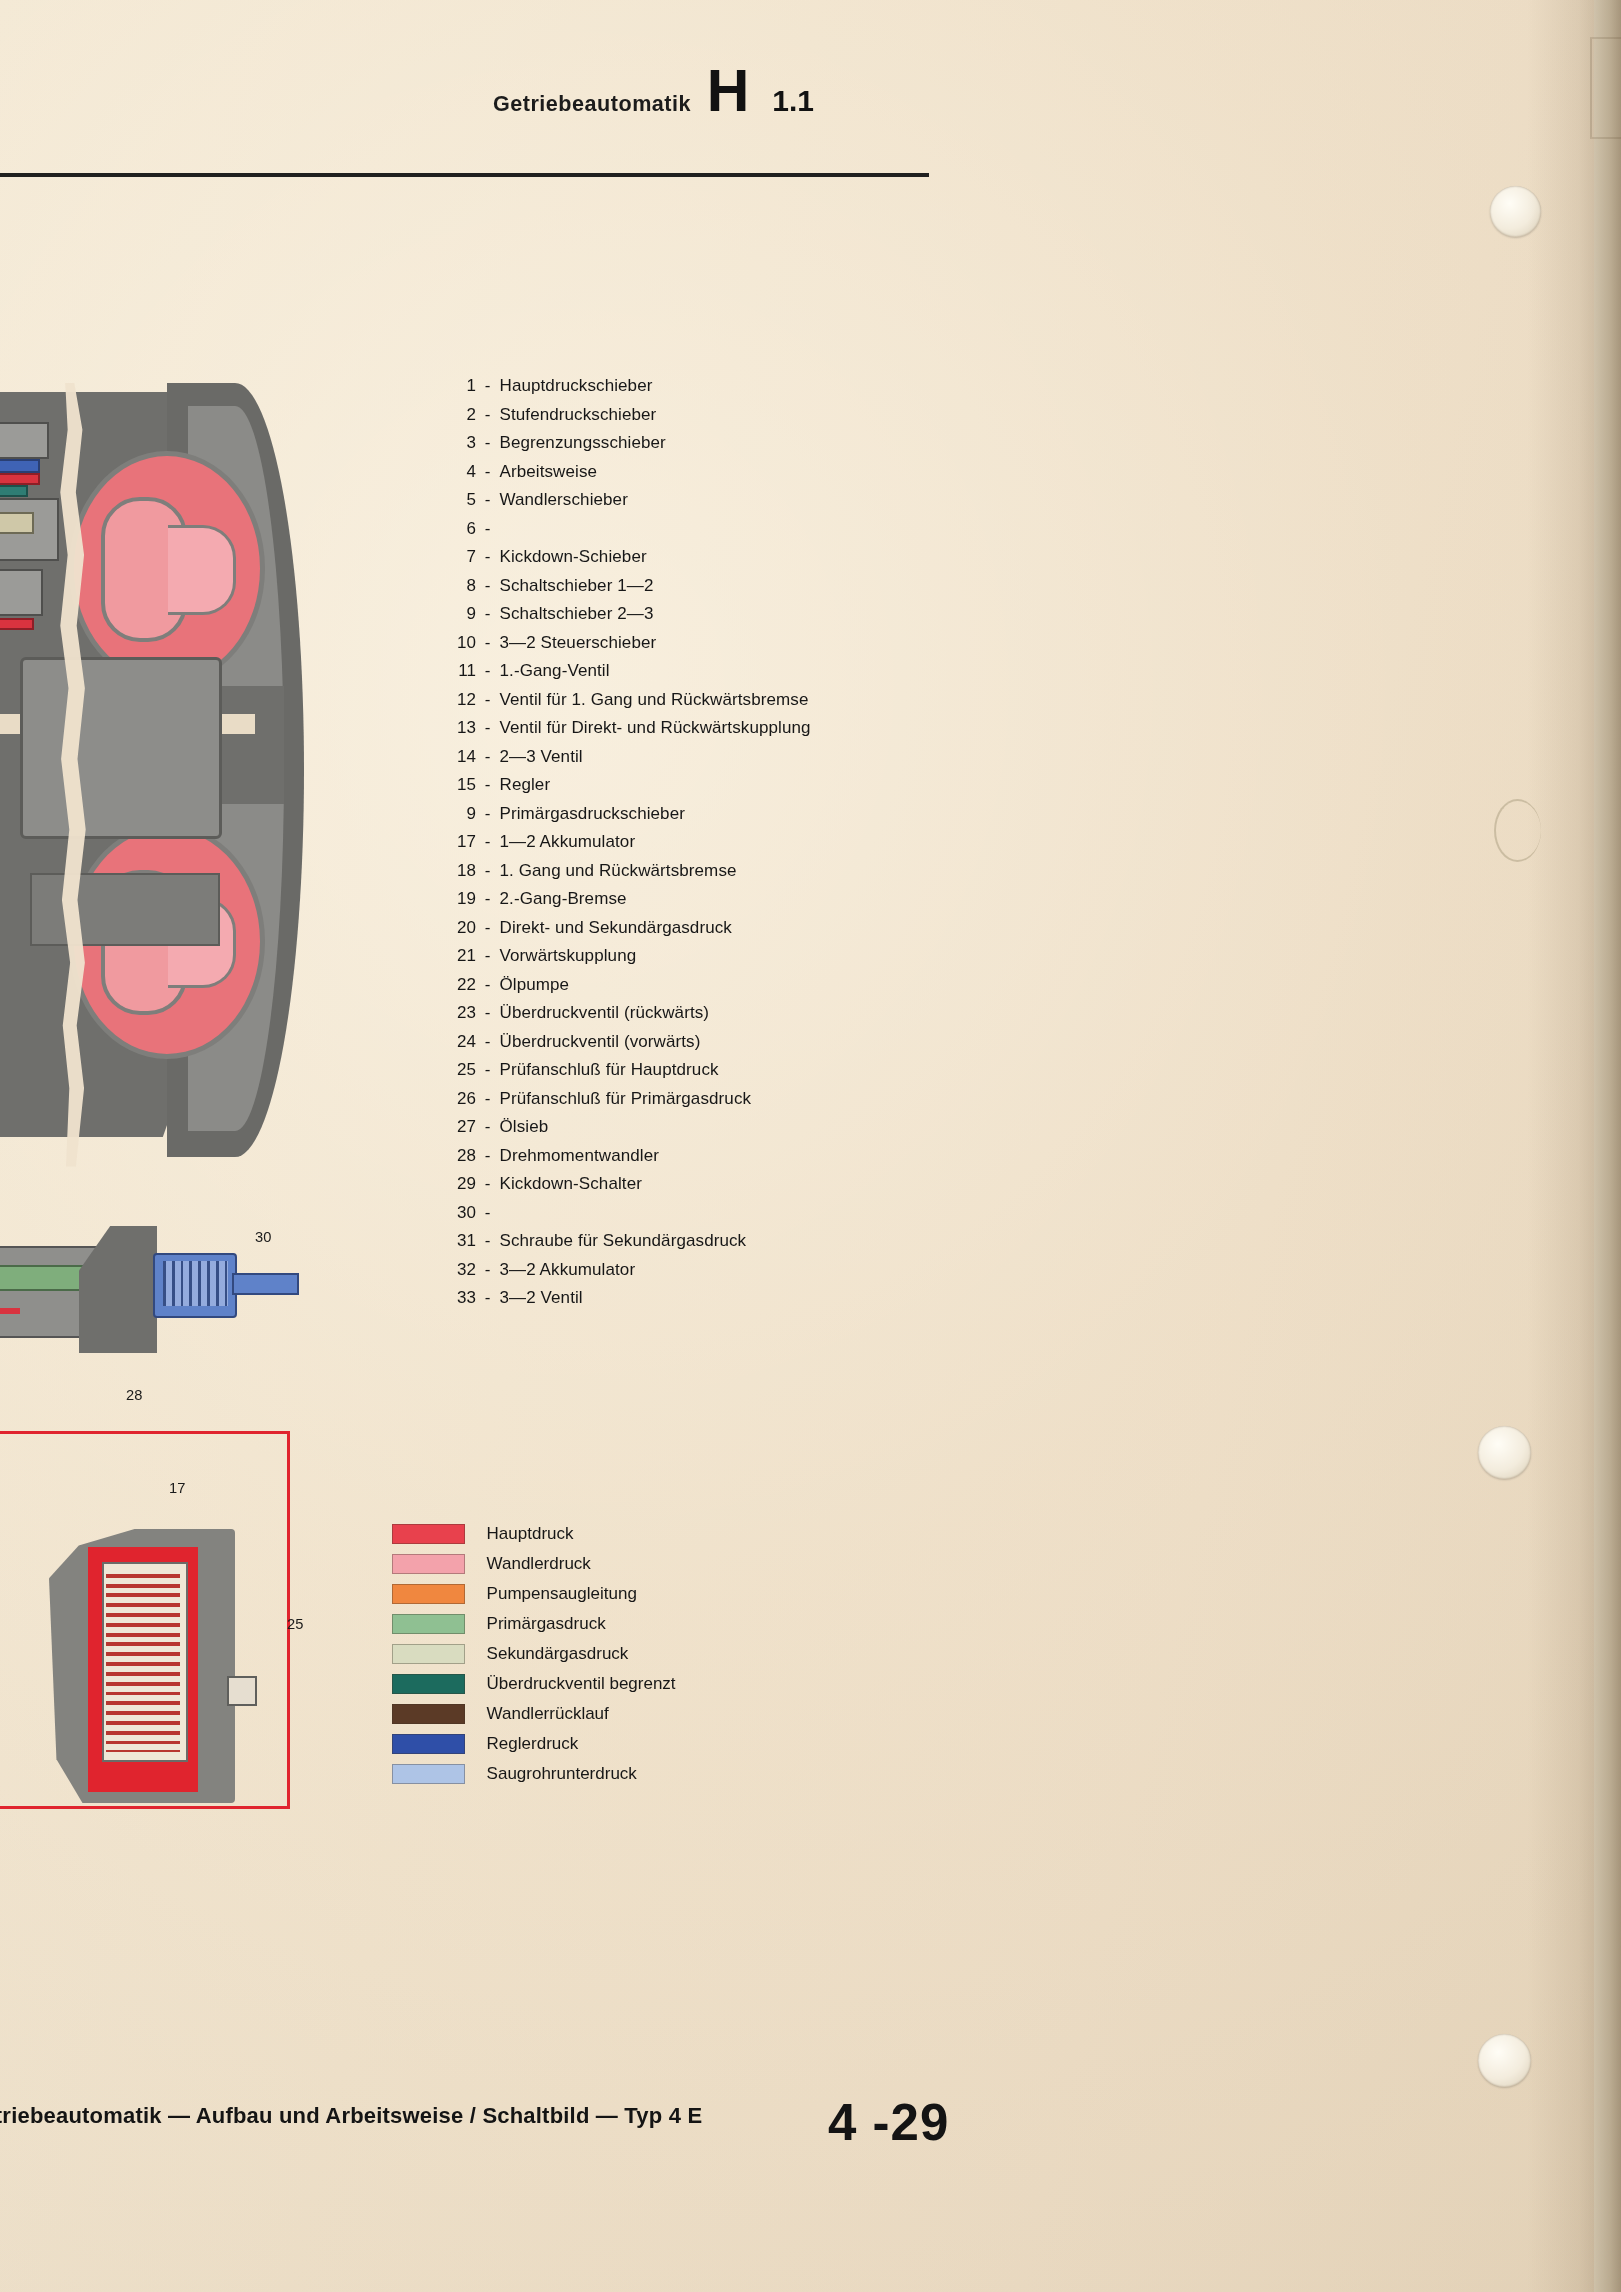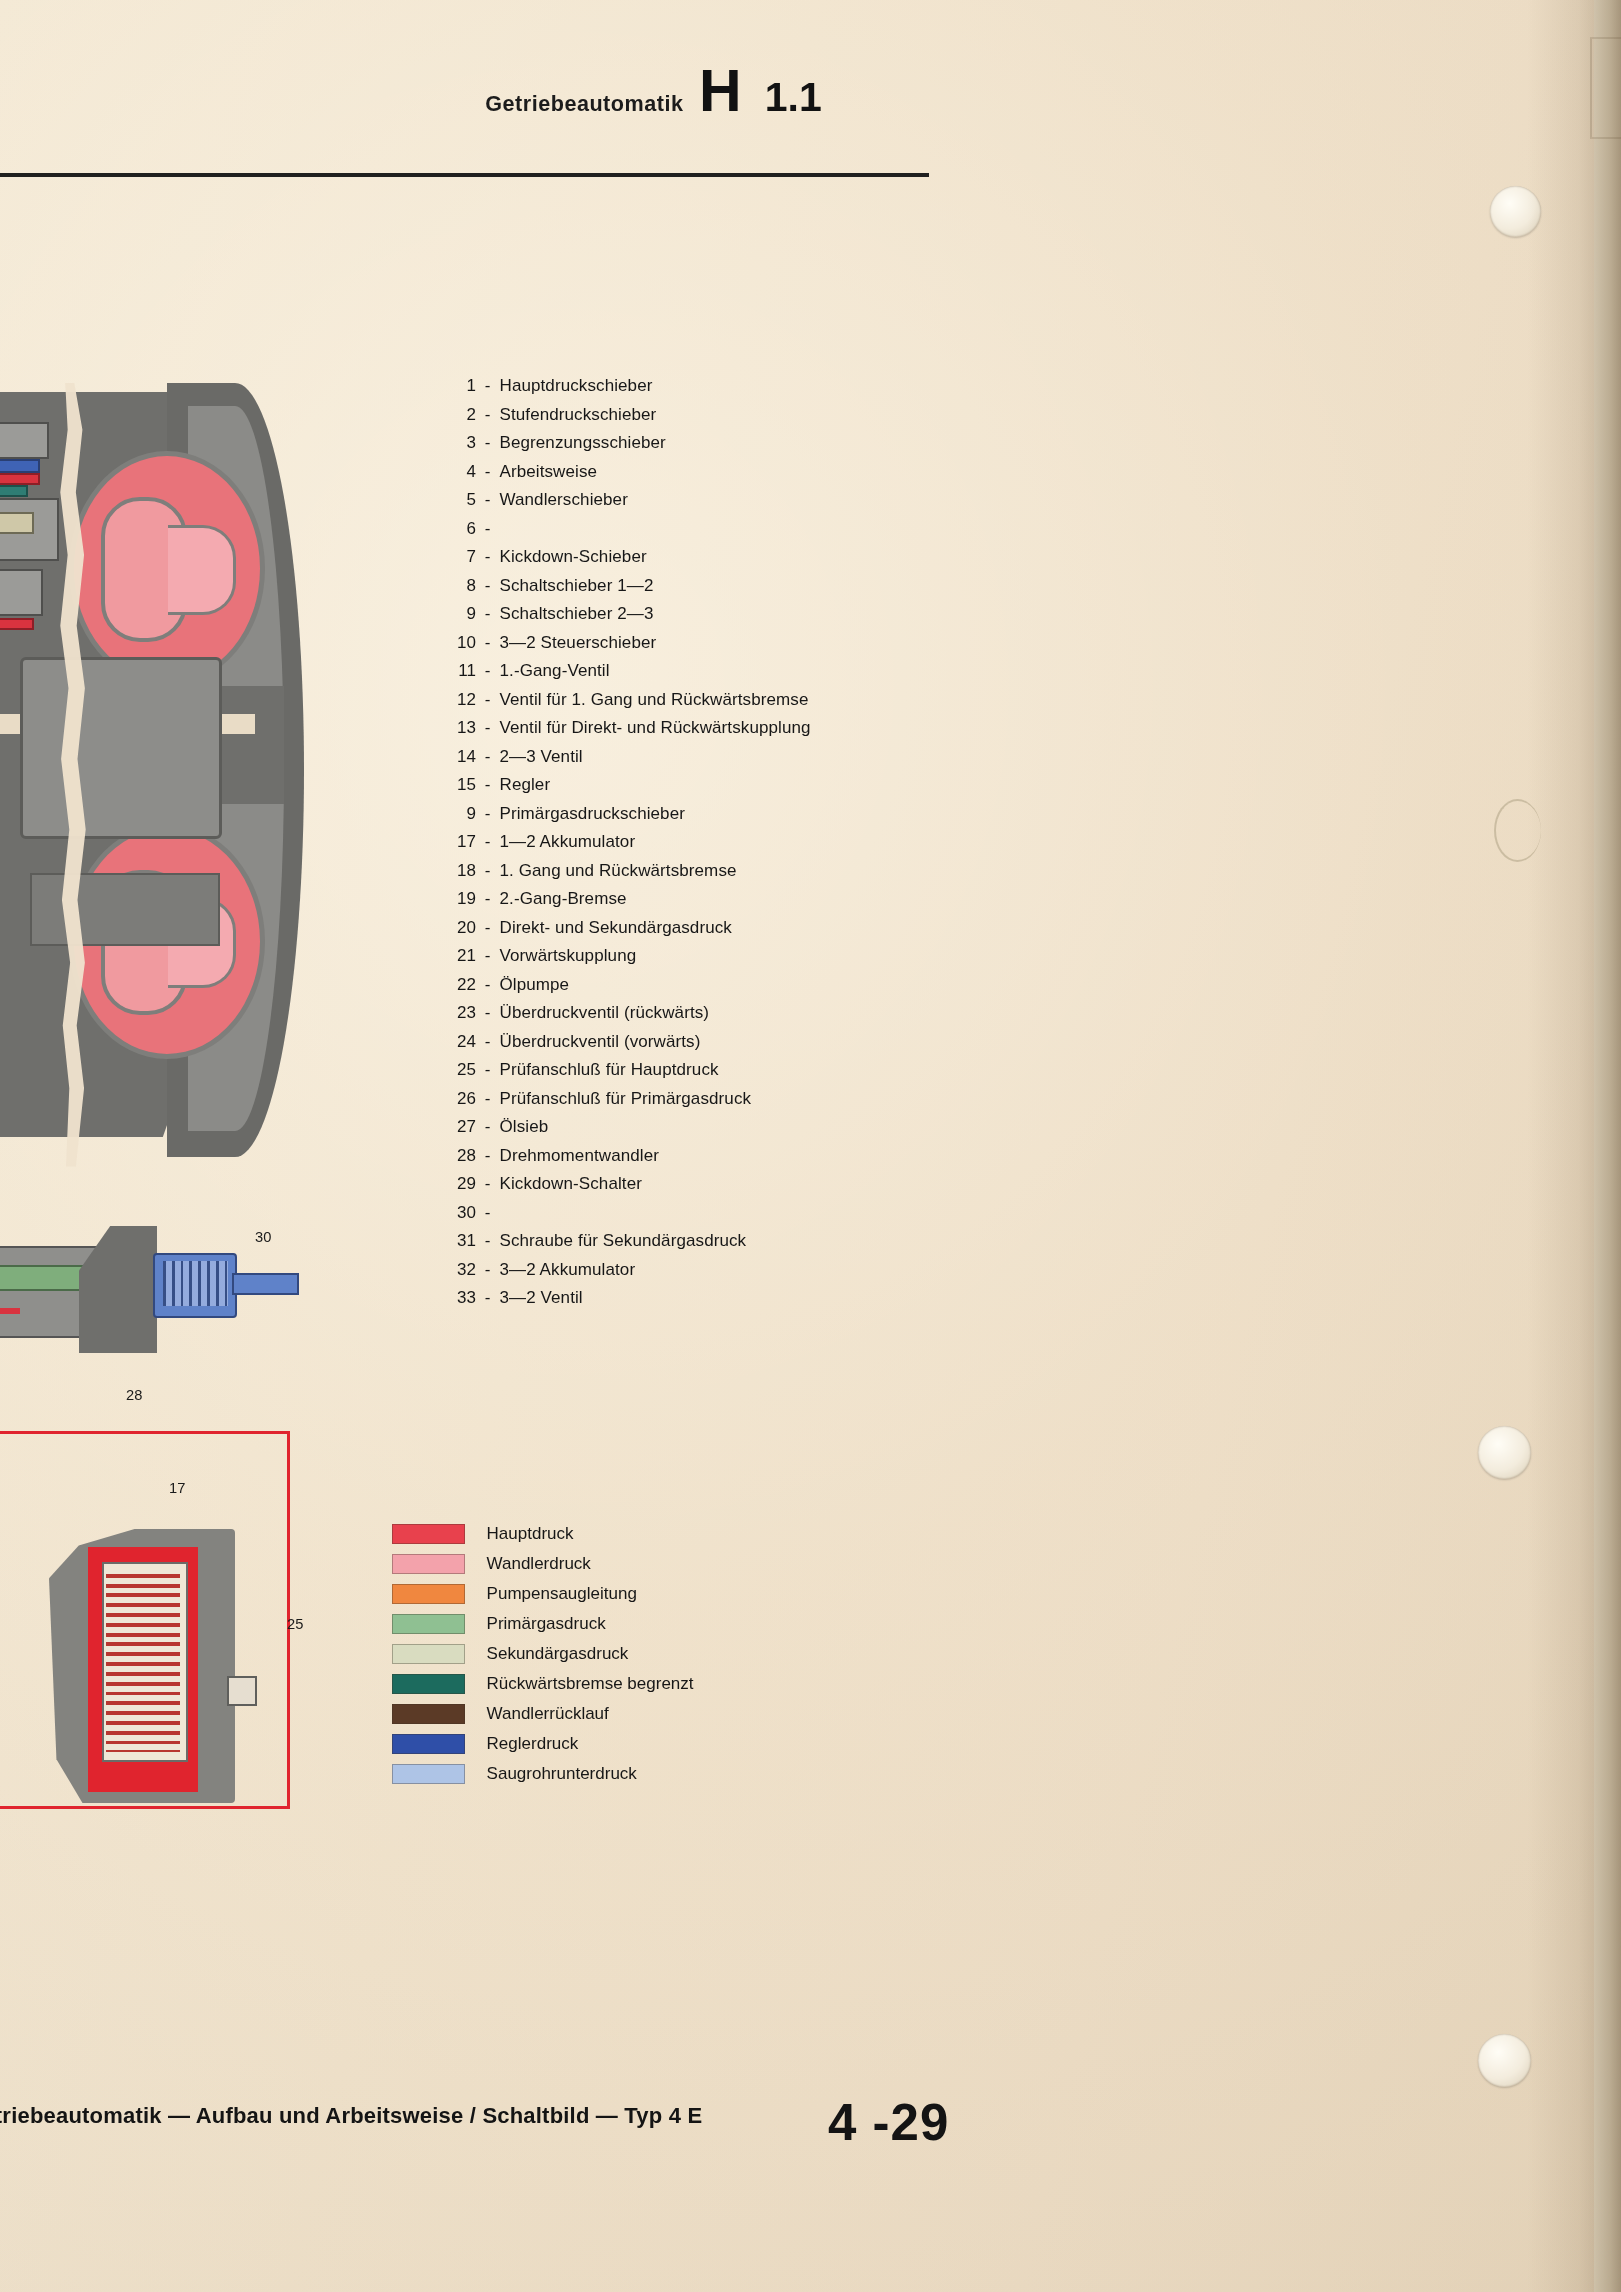--- a/index.html
+++ b/index.html
@@ -48,21 +48,21 @@
   .hdr-sec{
     font-weight:bold;font-size:21.6px;letter-spacing:0.5px;color:#1c1c1c;
     vertical-align:baseline;
     margin-top:20px;
   }
   .hdr-h{
     font-weight:bold;font-size:59px;color:#121212;margin-left:15.7px;vertical-align:baseline;
     letter-spacing:0px;
   }
   .hdr-num{
-    font-weight:bold;font-size:41px;color:#121212;margin-left:23px;vertical-align:baseline;
+    font-weight:bold;font-size:30px;color:#121212;margin-left:23px;vertical-align:baseline;
   }
   .rule{
     position:absolute;left:0;top:173px;width:929px;height:3.9px;background:#20201f;
   }
   
   .hole{
     position:absolute;border-radius:50%;
     background:radial-gradient(circle at 38% 34%, #fffdf6 0%, #f3ecdd 55%, #d9cdb5 100%);
     box-shadow:0 0 2px rgba(80,60,35,.45) inset, 0 1px 2px rgba(0,0,0,.18);
   }
@@ -501,21 +501,21 @@
       <div class="clrow">
         <span class="swatch" style="background: rgb(143, 192, 146);"></span>
         <span>Primärgasdruck</span>
       </div>
       <div class="clrow">
         <span class="swatch" style="background: rgb(217, 220, 192);"></span>
         <span>Sekundärgasdruck</span>
       </div>
       <div class="clrow">
         <span class="swatch" style="background: rgb(28, 107, 94);"></span>
-        <span>Rückwärtsbremse begrenzt</span>
+        <span>Überdruckventil begrenzt</span>
       </div>
       <div class="clrow">
         <span class="swatch" style="background: rgb(91, 58, 38);"></span>
         <span>Wandlerrücklauf</span>
       </div>
       <div class="clrow">
         <span class="swatch" style="background: rgb(47, 79, 168);"></span>
         <span>Reglerdruck</span>
       </div>
       <div class="clrow">

